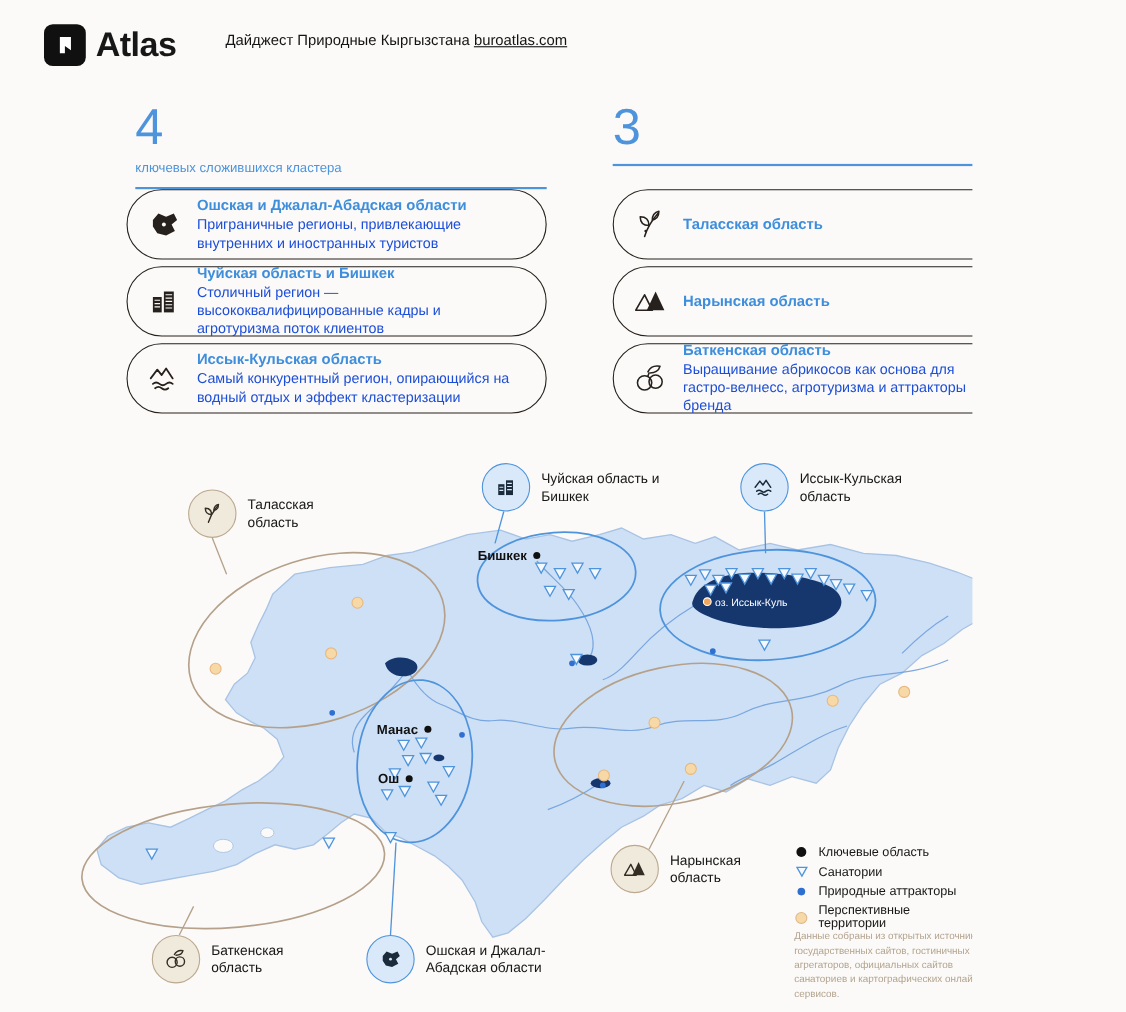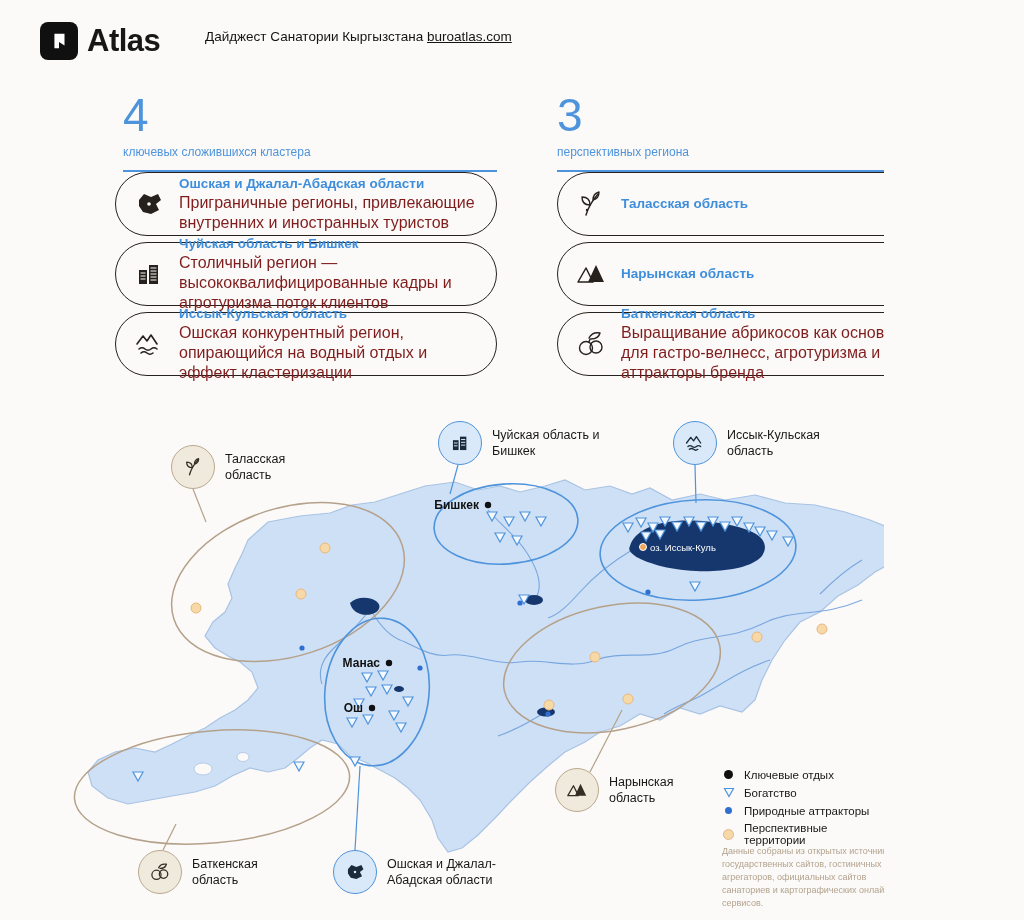--- a/index.html
+++ b/index.html
@@ -21,21 +21,21 @@
   .stat-label{font-size:12px;color:#4E94DC;margin-top:7px;}
   .stat-rule{height:2px;background:#4E94DC;margin-top:11px;}
 
   
   .card{position:absolute;height:64px;box-sizing:border-box;border:1px solid #26211c;border-radius:33px;
         display:flex;align-items:center;gap:13px;padding:0 18px 0 16px;background:transparent;}
   .card.left{left:115px;width:382px;}
   .card.right{left:557px;width:373px;}
   .card-icon{flex:0 0 34px;height:34px;color:#26211c;}
   .card-title{font-size:13.5px;font-weight:700;color:#3E8EDC;margin-bottom:2px;}
-  .card-desc{font-size:16px;line-height:1.25;color:#7f1d1d;}
+  .card-desc{font-size:13px;line-height:1.25;color:#1d4ed8;}
 
   
   #map-svg{position:absolute;left:0;top:410px;}
   .country{fill:#CEE0F6;stroke:#A9C3E4;stroke-width:1.2;}
   .enclave{fill:#FBFAF8;stroke:#A9C3E4;stroke-width:0.8;}
   .rivers path{fill:none;stroke:#6FA0DC;stroke-width:1.1;opacity:.9;}
   .lakes path,.lakes ellipse{fill:#16376E;}
   .ell-beige{fill:none;stroke:#B5A18A;stroke-width:1.5;}
   .ell-blue{fill:none;stroke:#4E94DC;stroke-width:1.6;}
   .c-beige{stroke:#B5A18A;stroke-width:1.2;}
@@ -71,31 +71,30 @@
 
   <div class="logo">
     <span class="logo-mark">
       <svg width="22" height="22" viewBox="0 0 24 24">
           <path d="M7 4 L7 20 L12 20 L12 13 L18 17 L18 4 Z" fill="#ffffff"></path>
         </svg>
     </span>
     <span class="logo-text">Atlas</span>
   </div>
   <div class="tagline">
-    <div><span>Дайджест Санатории Кыргызстана </span><a>buroatlas.com</a></div>
+    <div><span>Дайджест Природные Кыргызстана </span><a>buroatlas.com</a></div>
   </div>
 
   <div class="stat" id="stat-left">
     <div class="stat-number">4</div>
     <div class="stat-label">ключевых сложившихся кластера</div>
     <div class="stat-rule"></div>
   </div>
   <div class="stat" id="stat-right">
     <div class="stat-number">3</div>
-    <div class="stat-label">перспективных региона</div>
     <div class="stat-rule"></div>
   </div>
 
   <div class="card left" style="top:172px;">
     <span class="card-icon">
       <svg width="34" height="34" viewBox="0 0 34 34">
           <path d="M7 13 L12 7 L19 10 L26 7 L29 13 L24 17 L27 23 L19 27 L11 25 L7 19 Z" fill="currentColor"></path>
           <circle cx="17" cy="17" r="1.8" fill="#FBFAF8"></circle>
         </svg>
     </span>
@@ -129,21 +128,21 @@
   <div class="card left" style="top:312px;">
     <span class="card-icon">
       <svg width="34" height="34" viewBox="0 0 34 34" fill="none" stroke="currentColor" stroke-width="1.6" stroke-linecap="round" stroke-linejoin="round">
           <path d="M5 17 L11 9 L15 14 L19 8 L25 17"></path>
           <path d="M7 22 q3 -2.5 6 0 t6 0 t6 0"></path>
           <path d="M9 26 q3 -2.5 6 0 t6 0"></path>
         </svg>
     </span>
     <div>
       <div class="card-title">Иссык-Кульская область</div>
-      <div class="card-desc">Ошская конкурентный регион, опирающийся на водный отдых и эффект кластеризации</div>
+      <div class="card-desc">Самый конкурентный регион, опирающийся на водный отдых и эффект кластеризации</div>
     </div>
   </div>
 
   <div class="card right" style="top:172px;">
     <span class="card-icon">
       <svg width="34" height="34" viewBox="0 0 34 34" fill="none" stroke="currentColor" stroke-width="1.4" stroke-linecap="round" stroke-linejoin="round">
           <path d="M12 28 C14 21 18 14 24 7"></path>
           <path d="M16 18 C11 18 8 15 8 10 C13 10 16 13 16 18 Z"></path>
           <path d="M19 13 C19 9 21 6 25 5 C25 9 23 12 19 13 Z"></path>
           <circle cx="13" cy="23" r="1.2" fill="currentColor" stroke="none"></circle>
@@ -342,29 +341,29 @@
         </svg>
     </div>
     <div class="callout-label" style="width:118px;">Ошская и Джалал-Абадская области</div>
   </div>
 
   <div class="legend">
     <div class="legend-row">
       <span class="lg-box">
           <span class="lg-city"></span>
         </span>
-      <span>Ключевые отдых</span>
+      <span>Ключевые область</span>
     </div>
     <div class="legend-row">
       <span class="lg-box">
         <svg width="12" height="11" viewBox="0 0 12 11">
             <path d="M1.5 1.5 L10.5 1.5 L6 9.5 Z" fill="#F4F9FF" stroke="#4E94DC" stroke-width="1.2"></path>
           </svg>
       </span>
-      <span>Богатство</span>
+      <span>Санатории</span>
     </div>
     <div class="legend-row">
       <span class="lg-box">
           <span class="lg-att"></span>
         </span>
       <span>Природные аттракторы</span>
     </div>
     <div class="legend-row">
       <span class="lg-box">
           <span class="lg-ter"></span>

